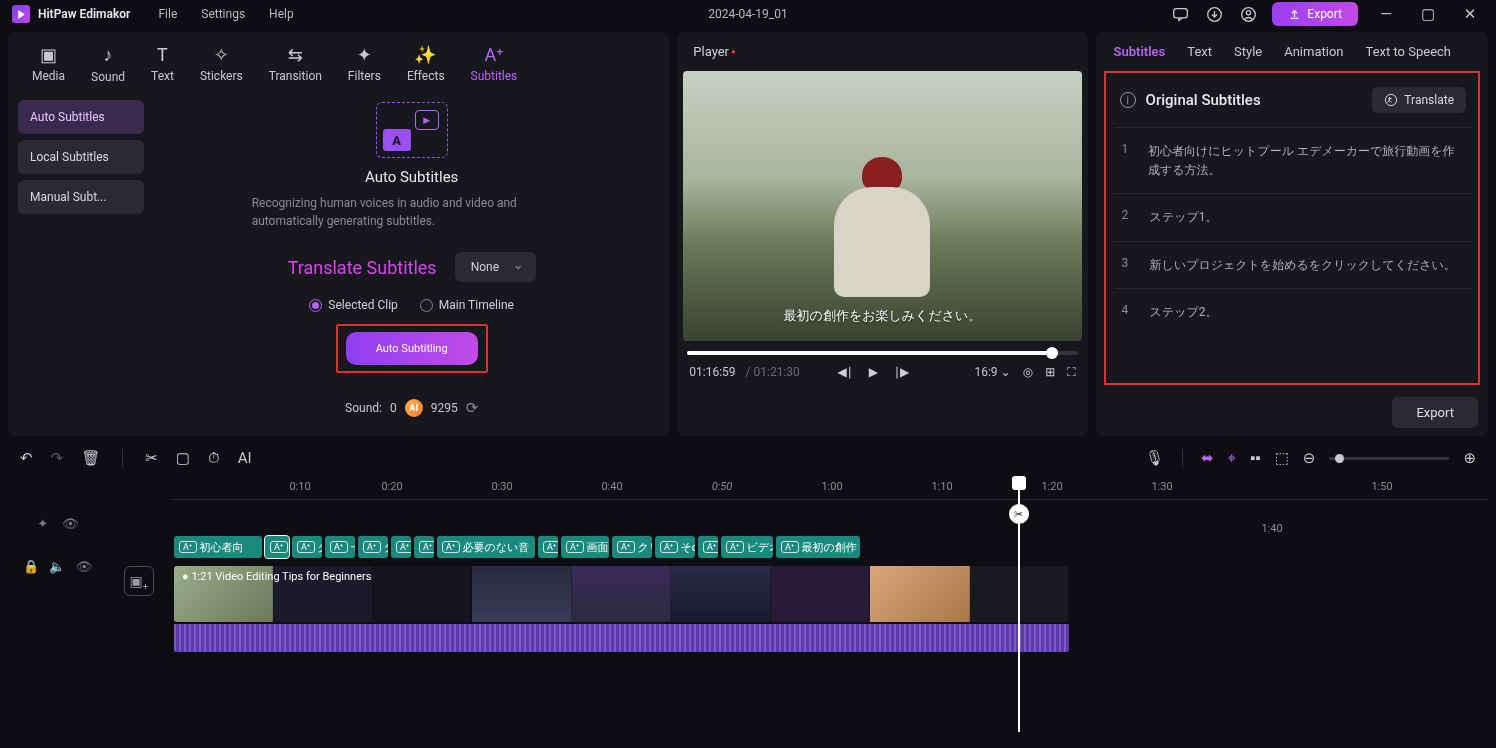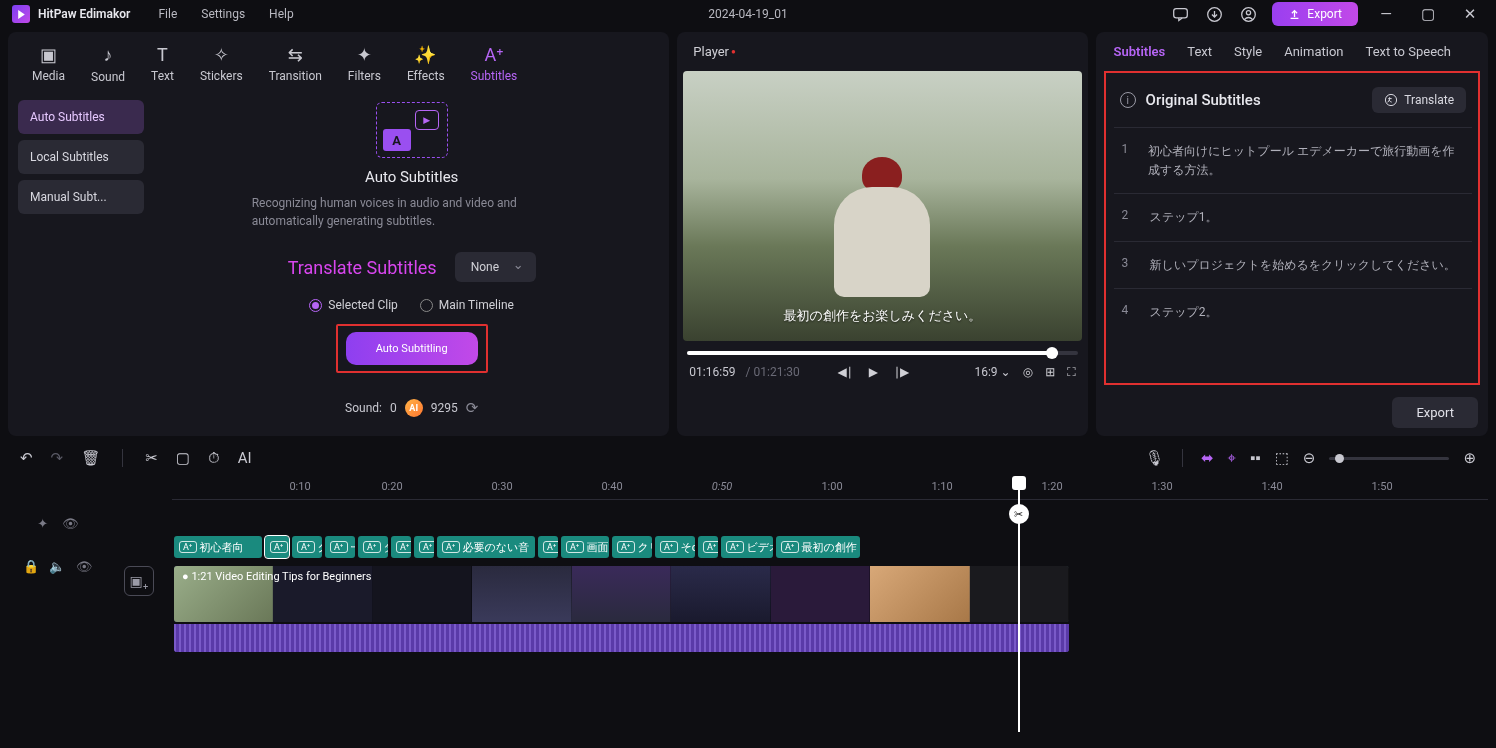--- a/index.html
+++ b/index.html
@@ -345,21 +345,21 @@
   <div class="ruler" id="ruler">
       <span style="left: 110px; margin-left: 18px;">0:10</span>
       <span style="left: 220px;">0:20</span>
       <span style="left: 330px;">0:30</span>
       <span style="left: 440px;">0:40</span>
       <span style="left: 550px; font-style: italic;">0:50</span>
       <span style="left: 660px;">1:00</span>
       <span style="left: 770px;">1:10</span>
       <span style="left: 880px;">1:20</span>
       <span style="left: 990px;">1:30</span>
-      <span style="left: 1100px;">1:40</span>
+      <span style="left: 1100px; margin-top: 42px;">1:40</span>
       <span style="left: 1210px;">1:50</span>
     </div>
   <div class="tl-left">
     <div style="display:flex;gap:14px">
         <span>✦</span>
         <span>👁</span>
       </div>
     <div style="display:flex;gap:10px">
         <span>🔒</span>
         <span>🔈</span>

